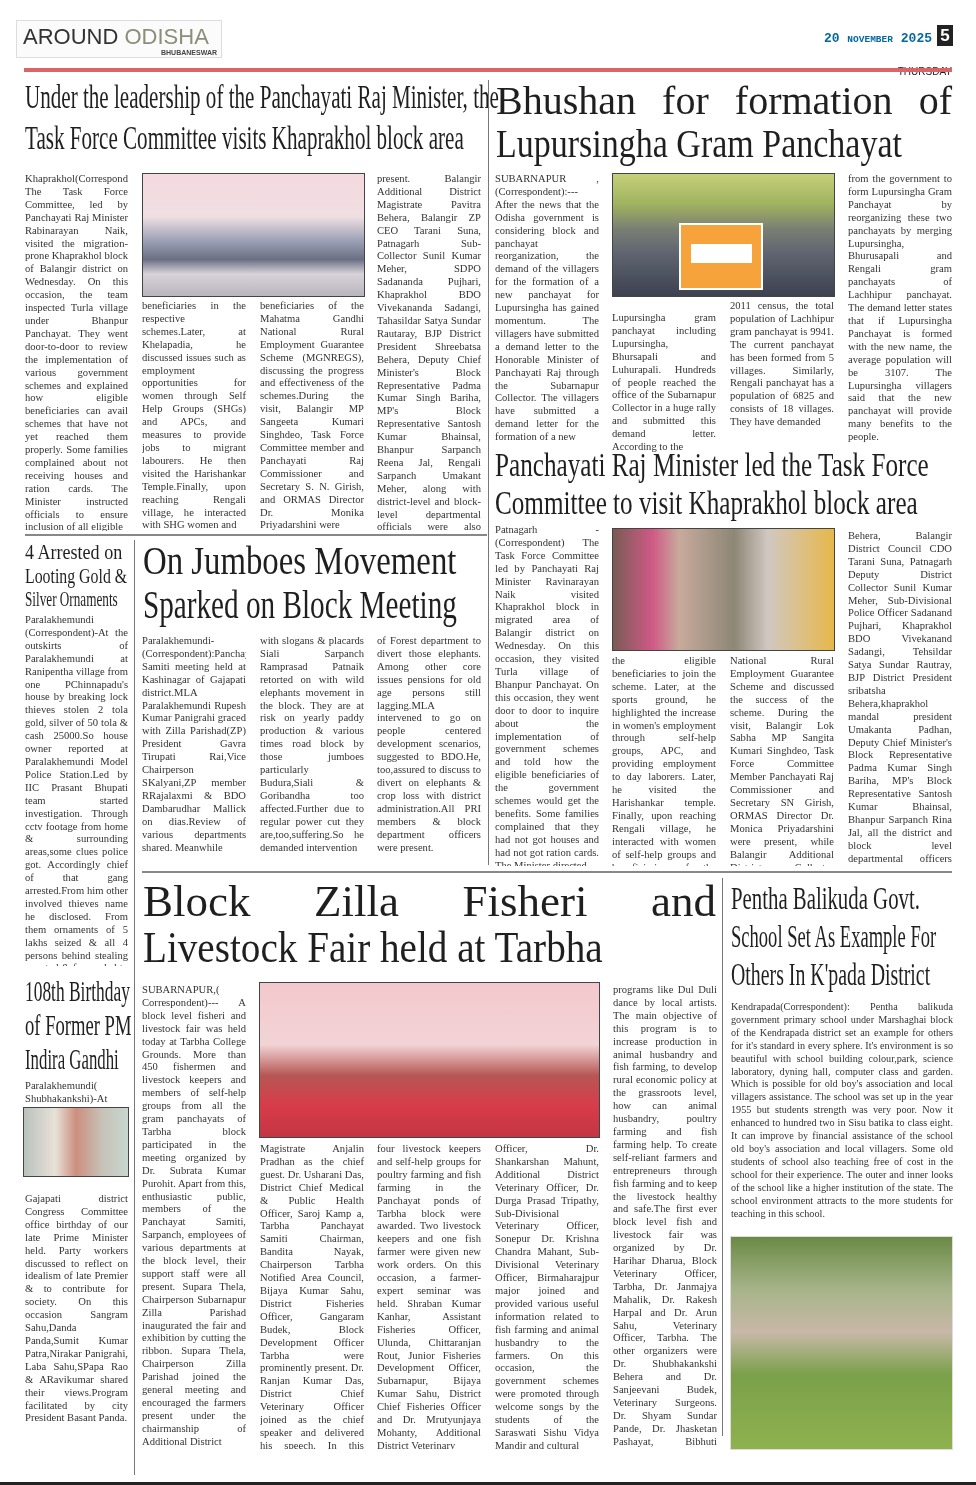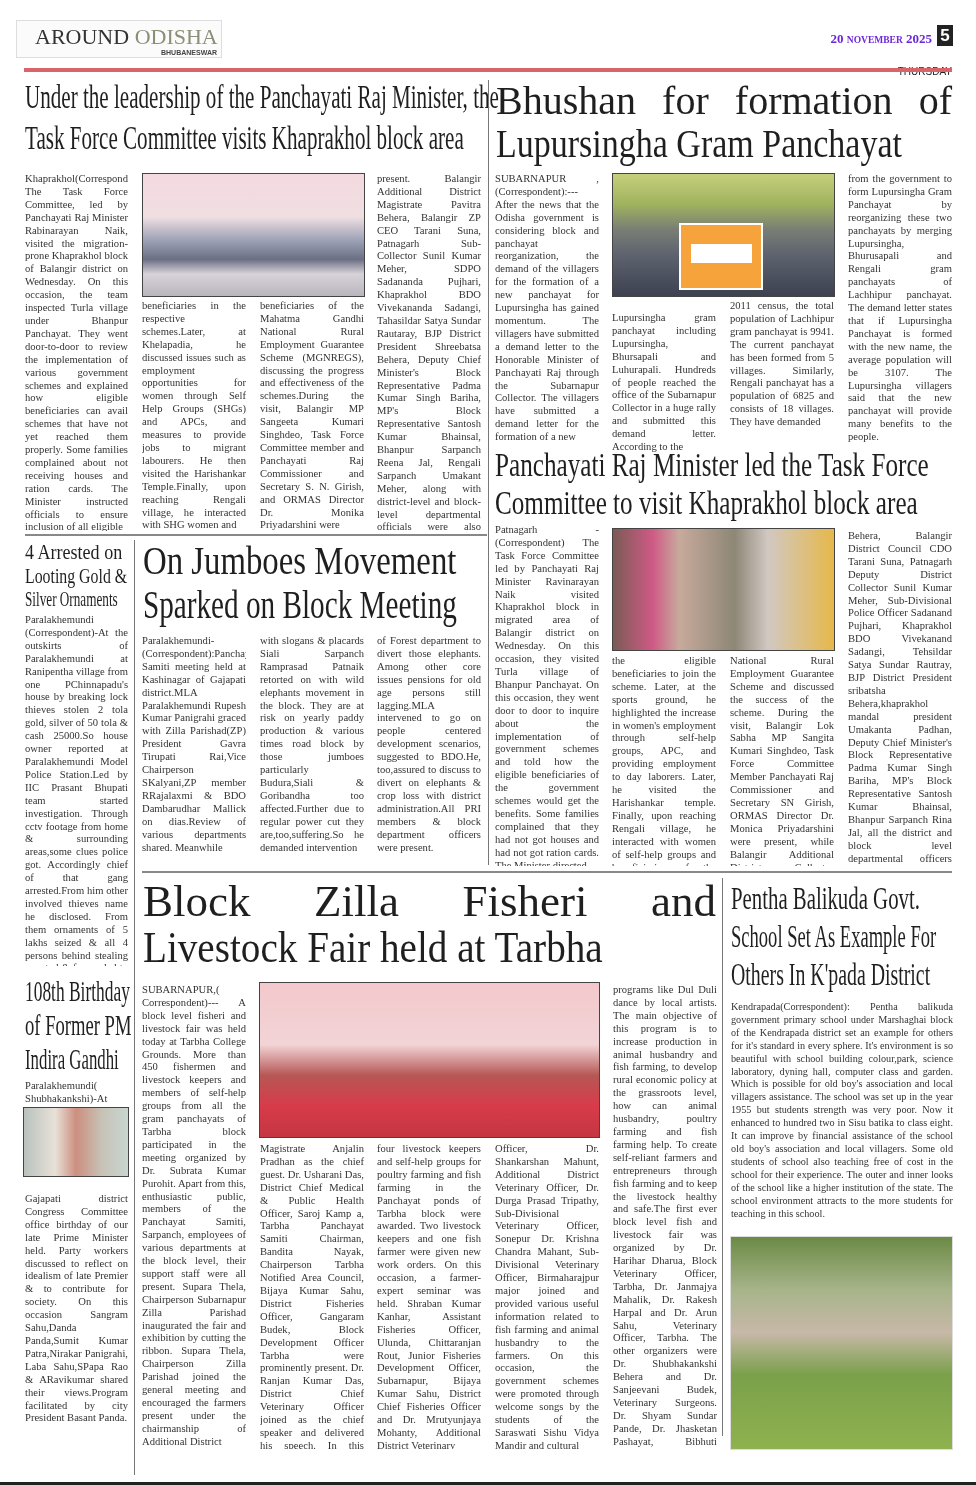--- a/index.html
+++ b/index.html
@@ -2,24 +2,24 @@
 <html><head>
 <meta charset="utf-8">
 <style>
   * { box-sizing: border-box; margin: 0; padding: 0; }
   html, body { width: 976px; height: 1485px; background: #ffffff; overflow: hidden; }
   body { position: relative; font-family: "Liberation Serif", serif; color: #222; }
   .abs { position: absolute; }
 
   
   .logo-box { left: 16px; top: 20px; width: 206px; height: 38px; border: 1px solid #ddd; background: #fbfbfb; }
-  .logo-around { position: absolute; left: 18px; top: 3px; font-family: Liberation Serif, serif; font-size: 22px; color: #333; letter-spacing: 0px; }
+  .logo-around { position: absolute; left: 6px; top: 3px; font-family: Liberation Sans, sans-serif; font-size: 22px; color: #333; letter-spacing: 0px; }
   .logo-odisha { color: #8a8f77; }
   .logo-city { position: absolute; right: 4px; bottom: 1px; font-family: "Liberation Sans", sans-serif; font-size: 7px; font-weight: bold; color: #444; }
-  .date-line { right: 24px; top: 31px; font-family: Liberation Serif, serif; font-weight: bold; font-size: 13px; color: #6d28d9; }
+  .date-line { right: 24px; top: 31px; font-family: Liberation Mono, monospace; font-weight: bold; font-size: 13px; color: #0369a1; }
   .date-line .small { font-size: 9.5px; }
   .page-num { right: 23px; top: 25px; width: 16px; height: 21px; background: #222; color: #fff; font-family: "Liberation Sans", sans-serif; font-weight: bold; font-size: 17px; text-align: center; line-height: 21px; }
   .weekday { right: 24px; top: 66px; font-family: "Liberation Sans", sans-serif; font-weight: normal; font-size: 10px; color: #222; }
   .masthead-rule { left: 24px; top: 68px; width: 928px; height: 4px; background: #d9646a; }
 
   
   .vrule { width: 1px; background: #777; }
   .hrule { height: 2px; background: #888; }
 
   

